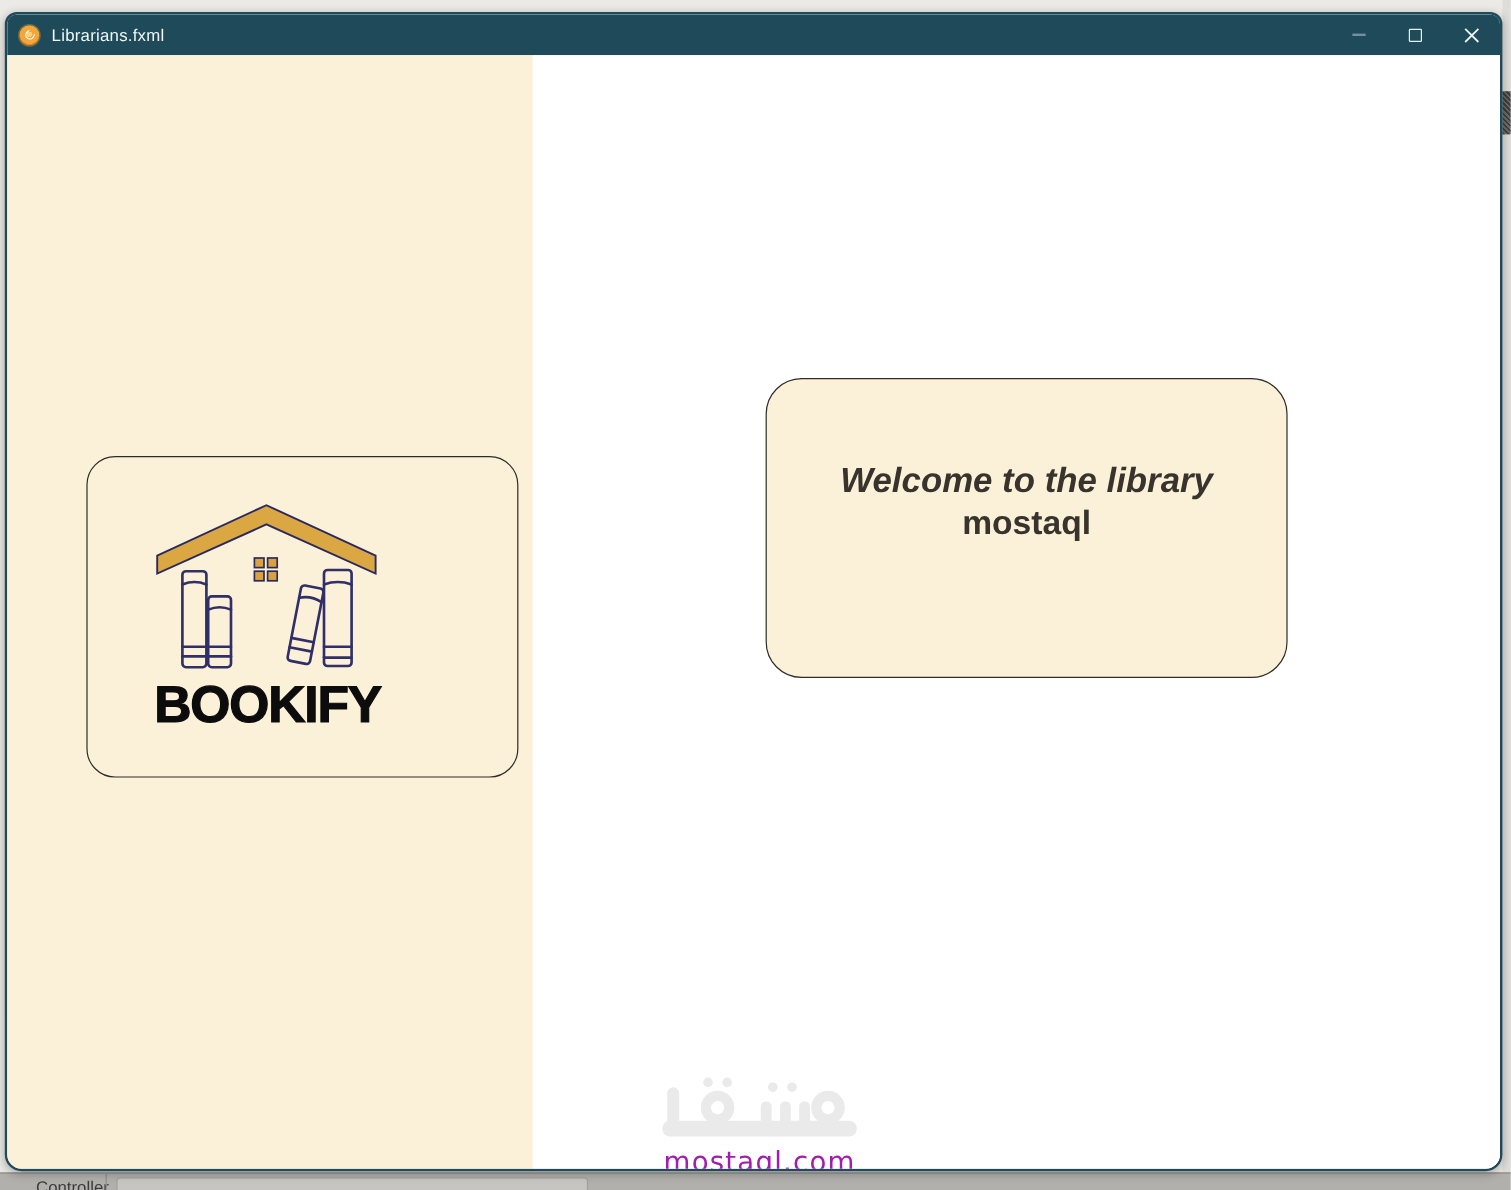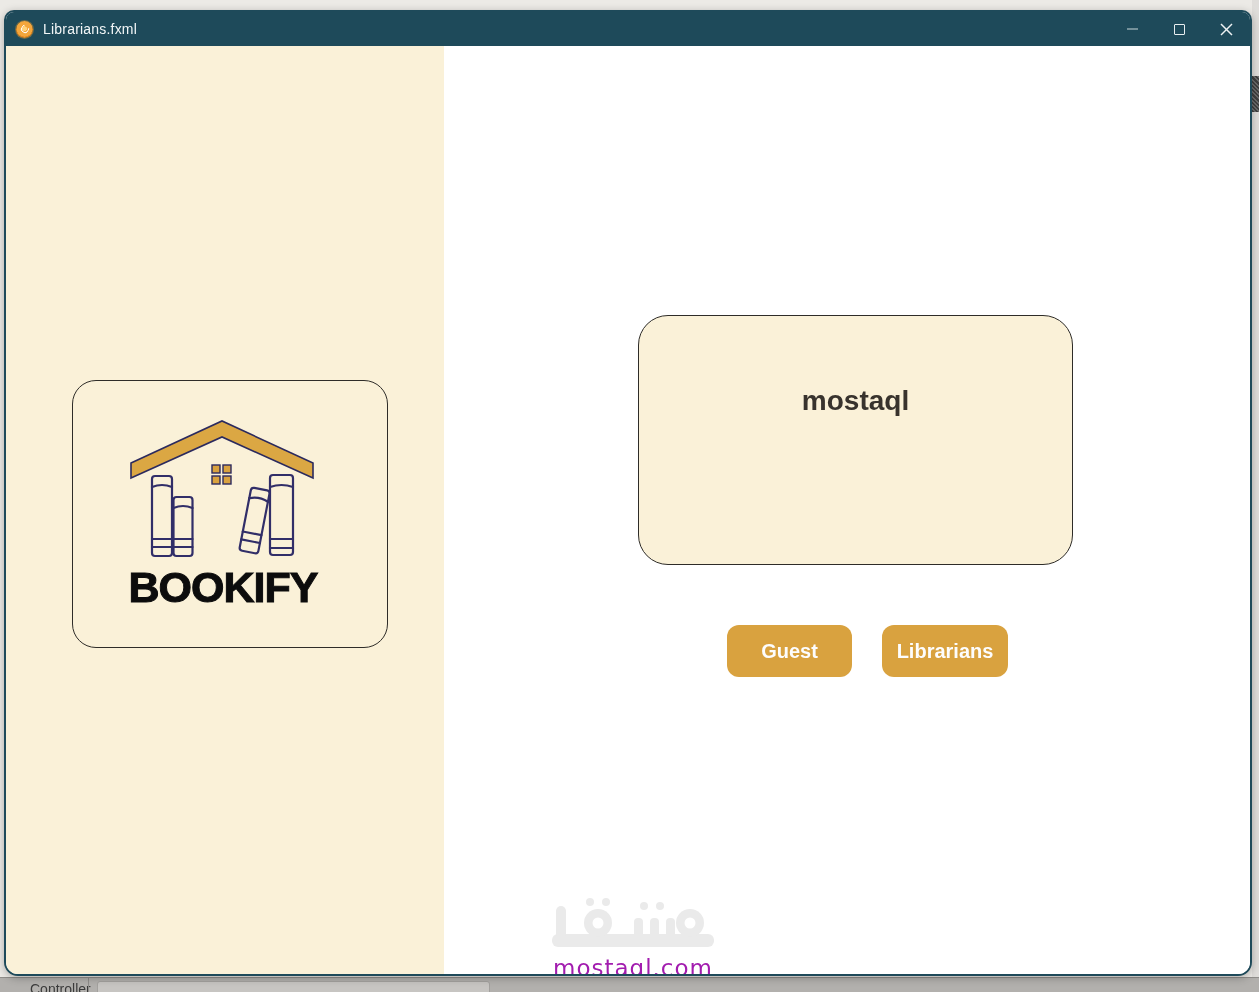--- a/index.html
+++ b/index.html
@@ -32,21 +32,21 @@
   }
   .window-title{color:#f2f6f7;font-size:14px;margin-left:10px;letter-spacing:.2px;}
   .controls{margin-left:auto;display:flex;height:100%;}
   .ctrl-btn{width:47px;height:100%;display:flex;align-items:center;justify-content:center;cursor:default;}
   .min-glyph{width:11px;height:2px;background:rgba(235,242,244,.42);}
   .max-glyph{width:11px;height:11px;border:1.4px solid #e8eef0;border-radius:1px;box-sizing:border-box;}
   .content{flex:1;display:flex;min-height:0;}
   
   .sidebar{width:438px;flex:0 0 438px;background:#faf1d8;position:relative;}
   .logo-card{
-    position:absolute;left:66px;top:334px;width:316px;height:268px;box-sizing:border-box;
+    position:absolute;left:66px;top:334px;width:360px;height:268px;box-sizing:border-box;
     border:1.5px solid #2e2c28;border-radius:24px;
   }
   
   .main{flex:1;background:#fff;position:relative;}
   .welcome-card{
     position:absolute;left:194px;top:269px;width:435px;height:250px;box-sizing:border-box;
     background:#faf1d8;border:1.5px solid #2e2c28;border-radius:30px;
     padding-top:68px;text-align:center;
   }
   .welcome-line1{font-style:italic;font-weight:700;font-size:29px;line-height:35px;color:#38332d;}
@@ -156,27 +156,24 @@
             <line x1="197" y1="167" x2="220" y2="167"></line>
           </g>
 
           <text x="150" y="221" text-anchor="middle" font-family="Liberation Sans, sans-serif" font-size="43" font-weight="700" letter-spacing="-1" fill="#0c0c0c" stroke="#0c0c0c" stroke-width="1">BOOKIFY</text>
         </svg>
       </div>
     </div>
 
     <div class="main">
       <div class="welcome-card">
+        <div class="welcome-line1">Welcome to the library</div>
         <div class="welcome-line2">mostaql</div>
       </div>
 
-      <div class="btn-row">
-        <button class="gold-btn guest">Guest</button>
-        <button class="gold-btn librarians">Librarians</button>
-      </div>
 
       <div class="watermark">
         <svg width="170" height="54" viewBox="0 0 170 54" role="img" aria-label="مستقل">
           <g fill="#eaeaea">
             <rect x="4" y="38" width="162" height="13" rx="6"></rect>
 
             <circle cx="142" cy="27" r="14"></circle>
             <circle cx="142" cy="27" r="5.5" fill="#ffffff"></circle>
 
             <rect x="86" y="22" width="9" height="20" rx="4"></rect>

